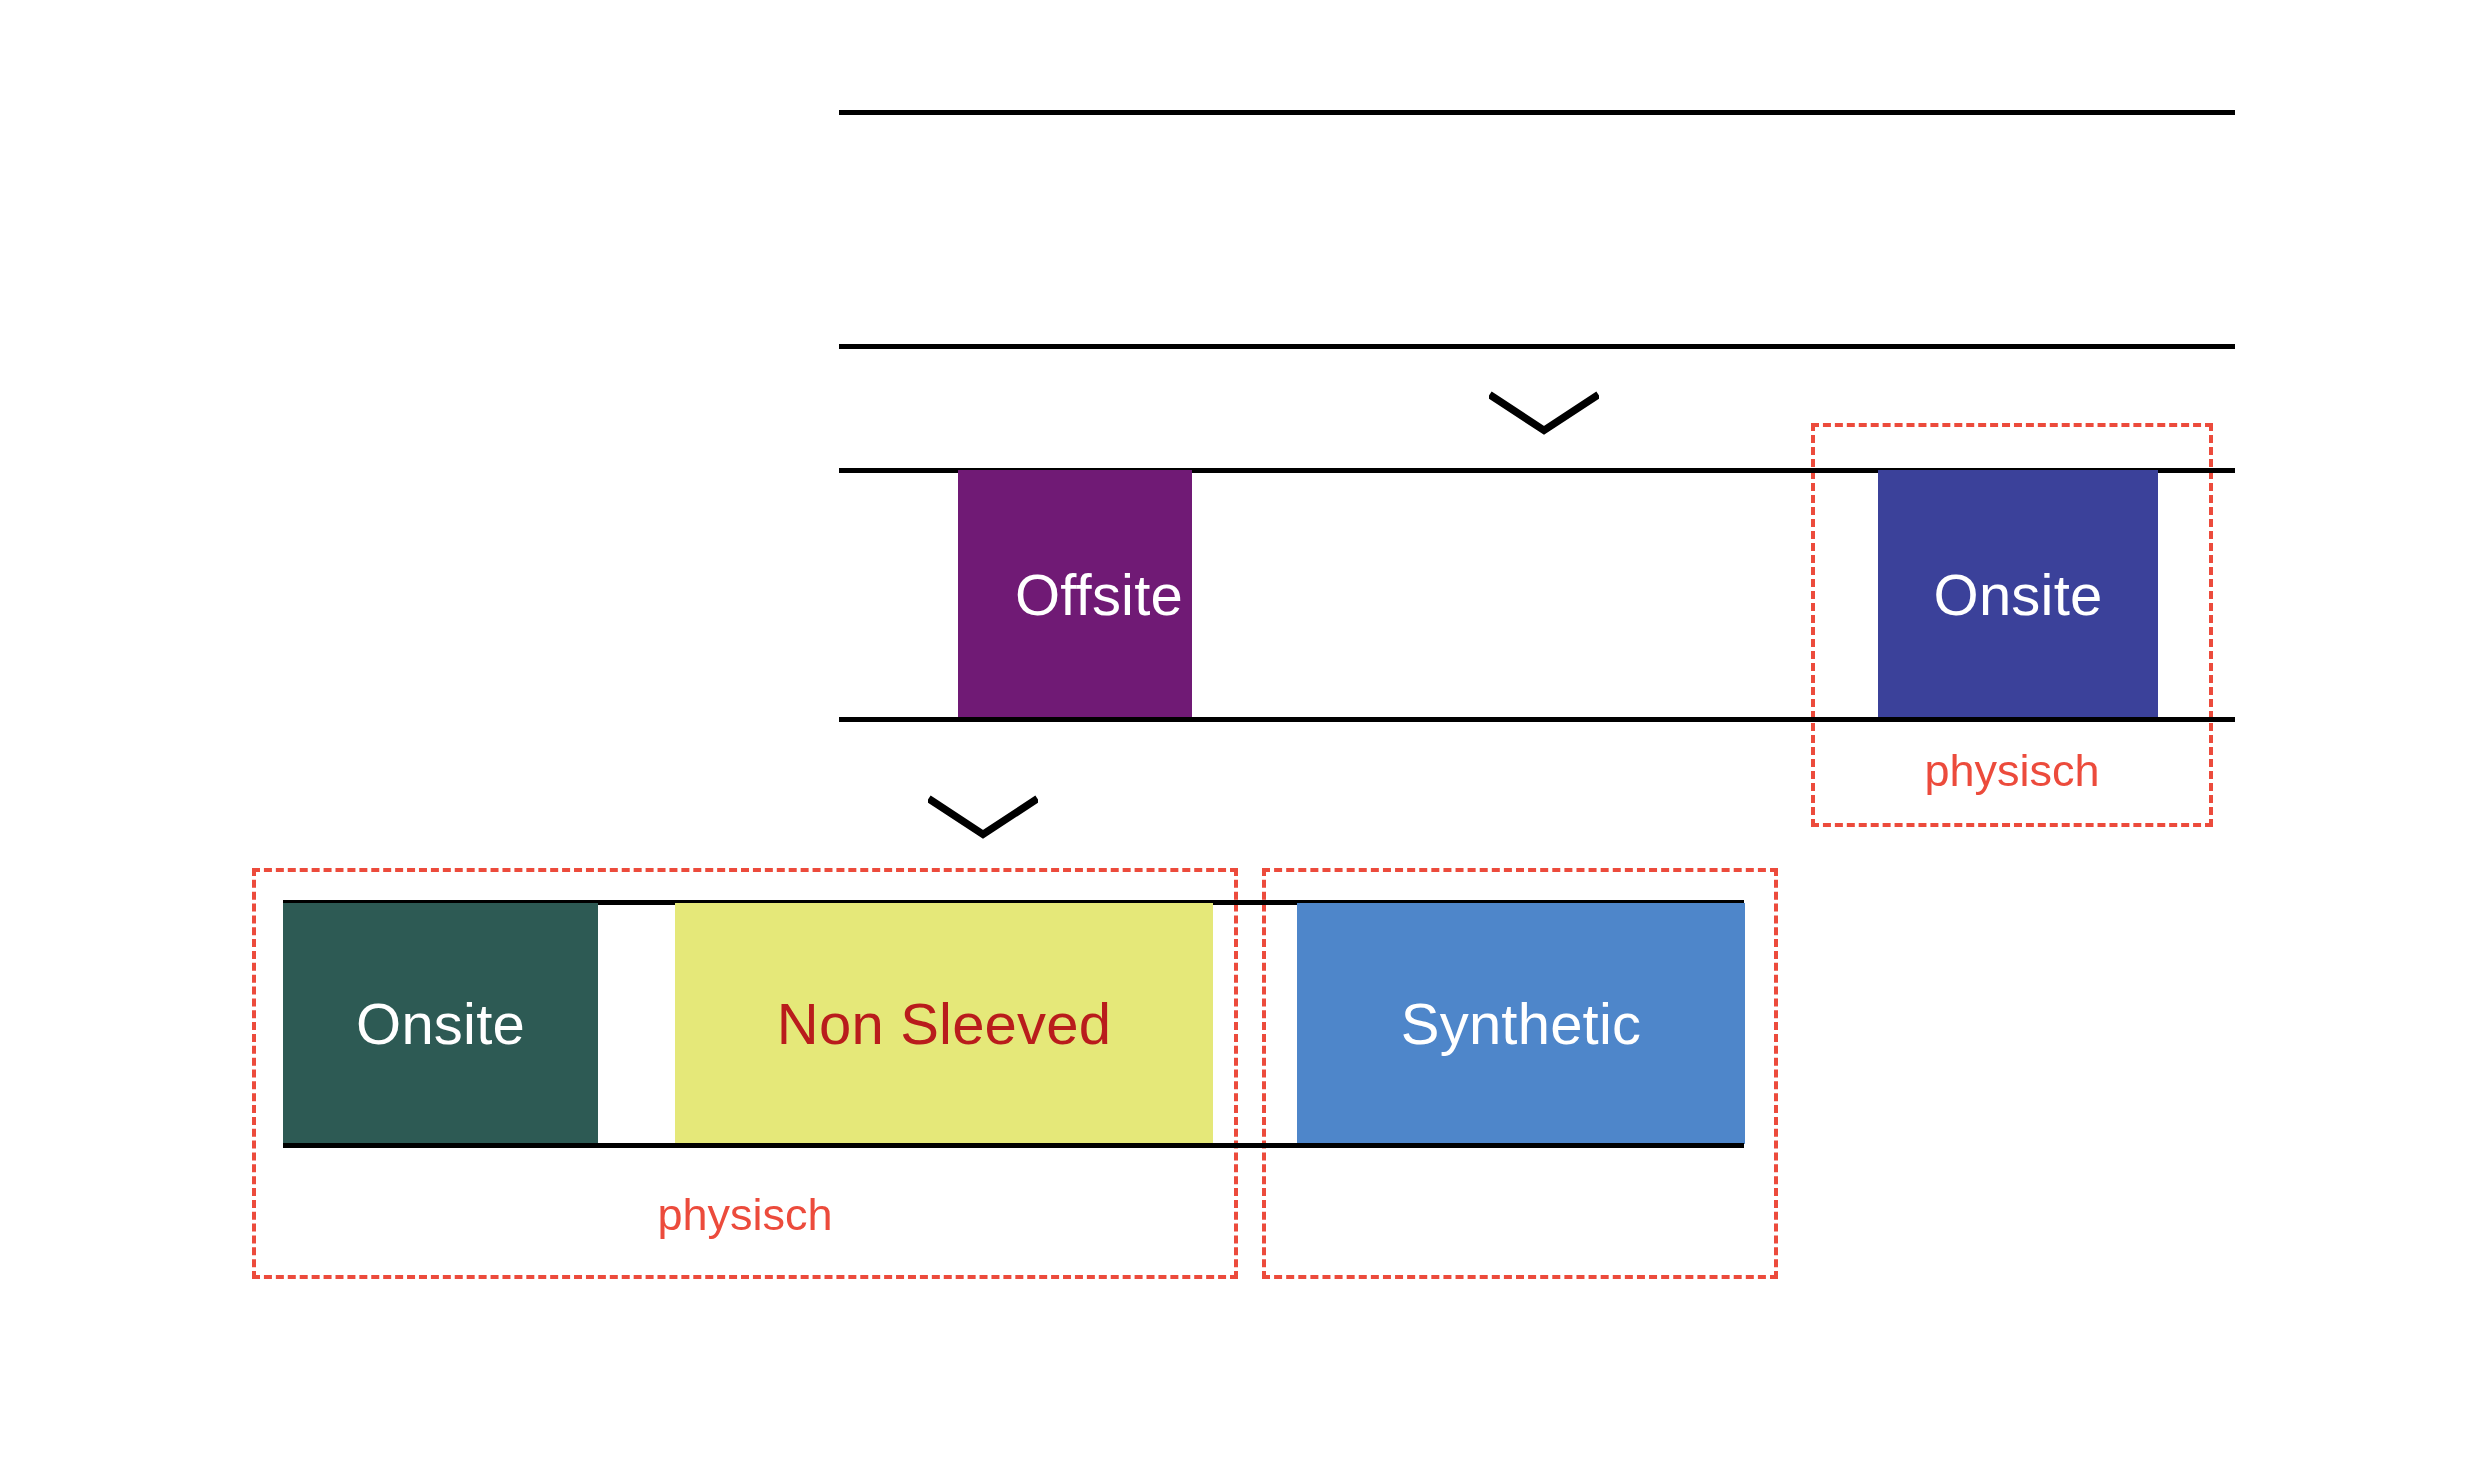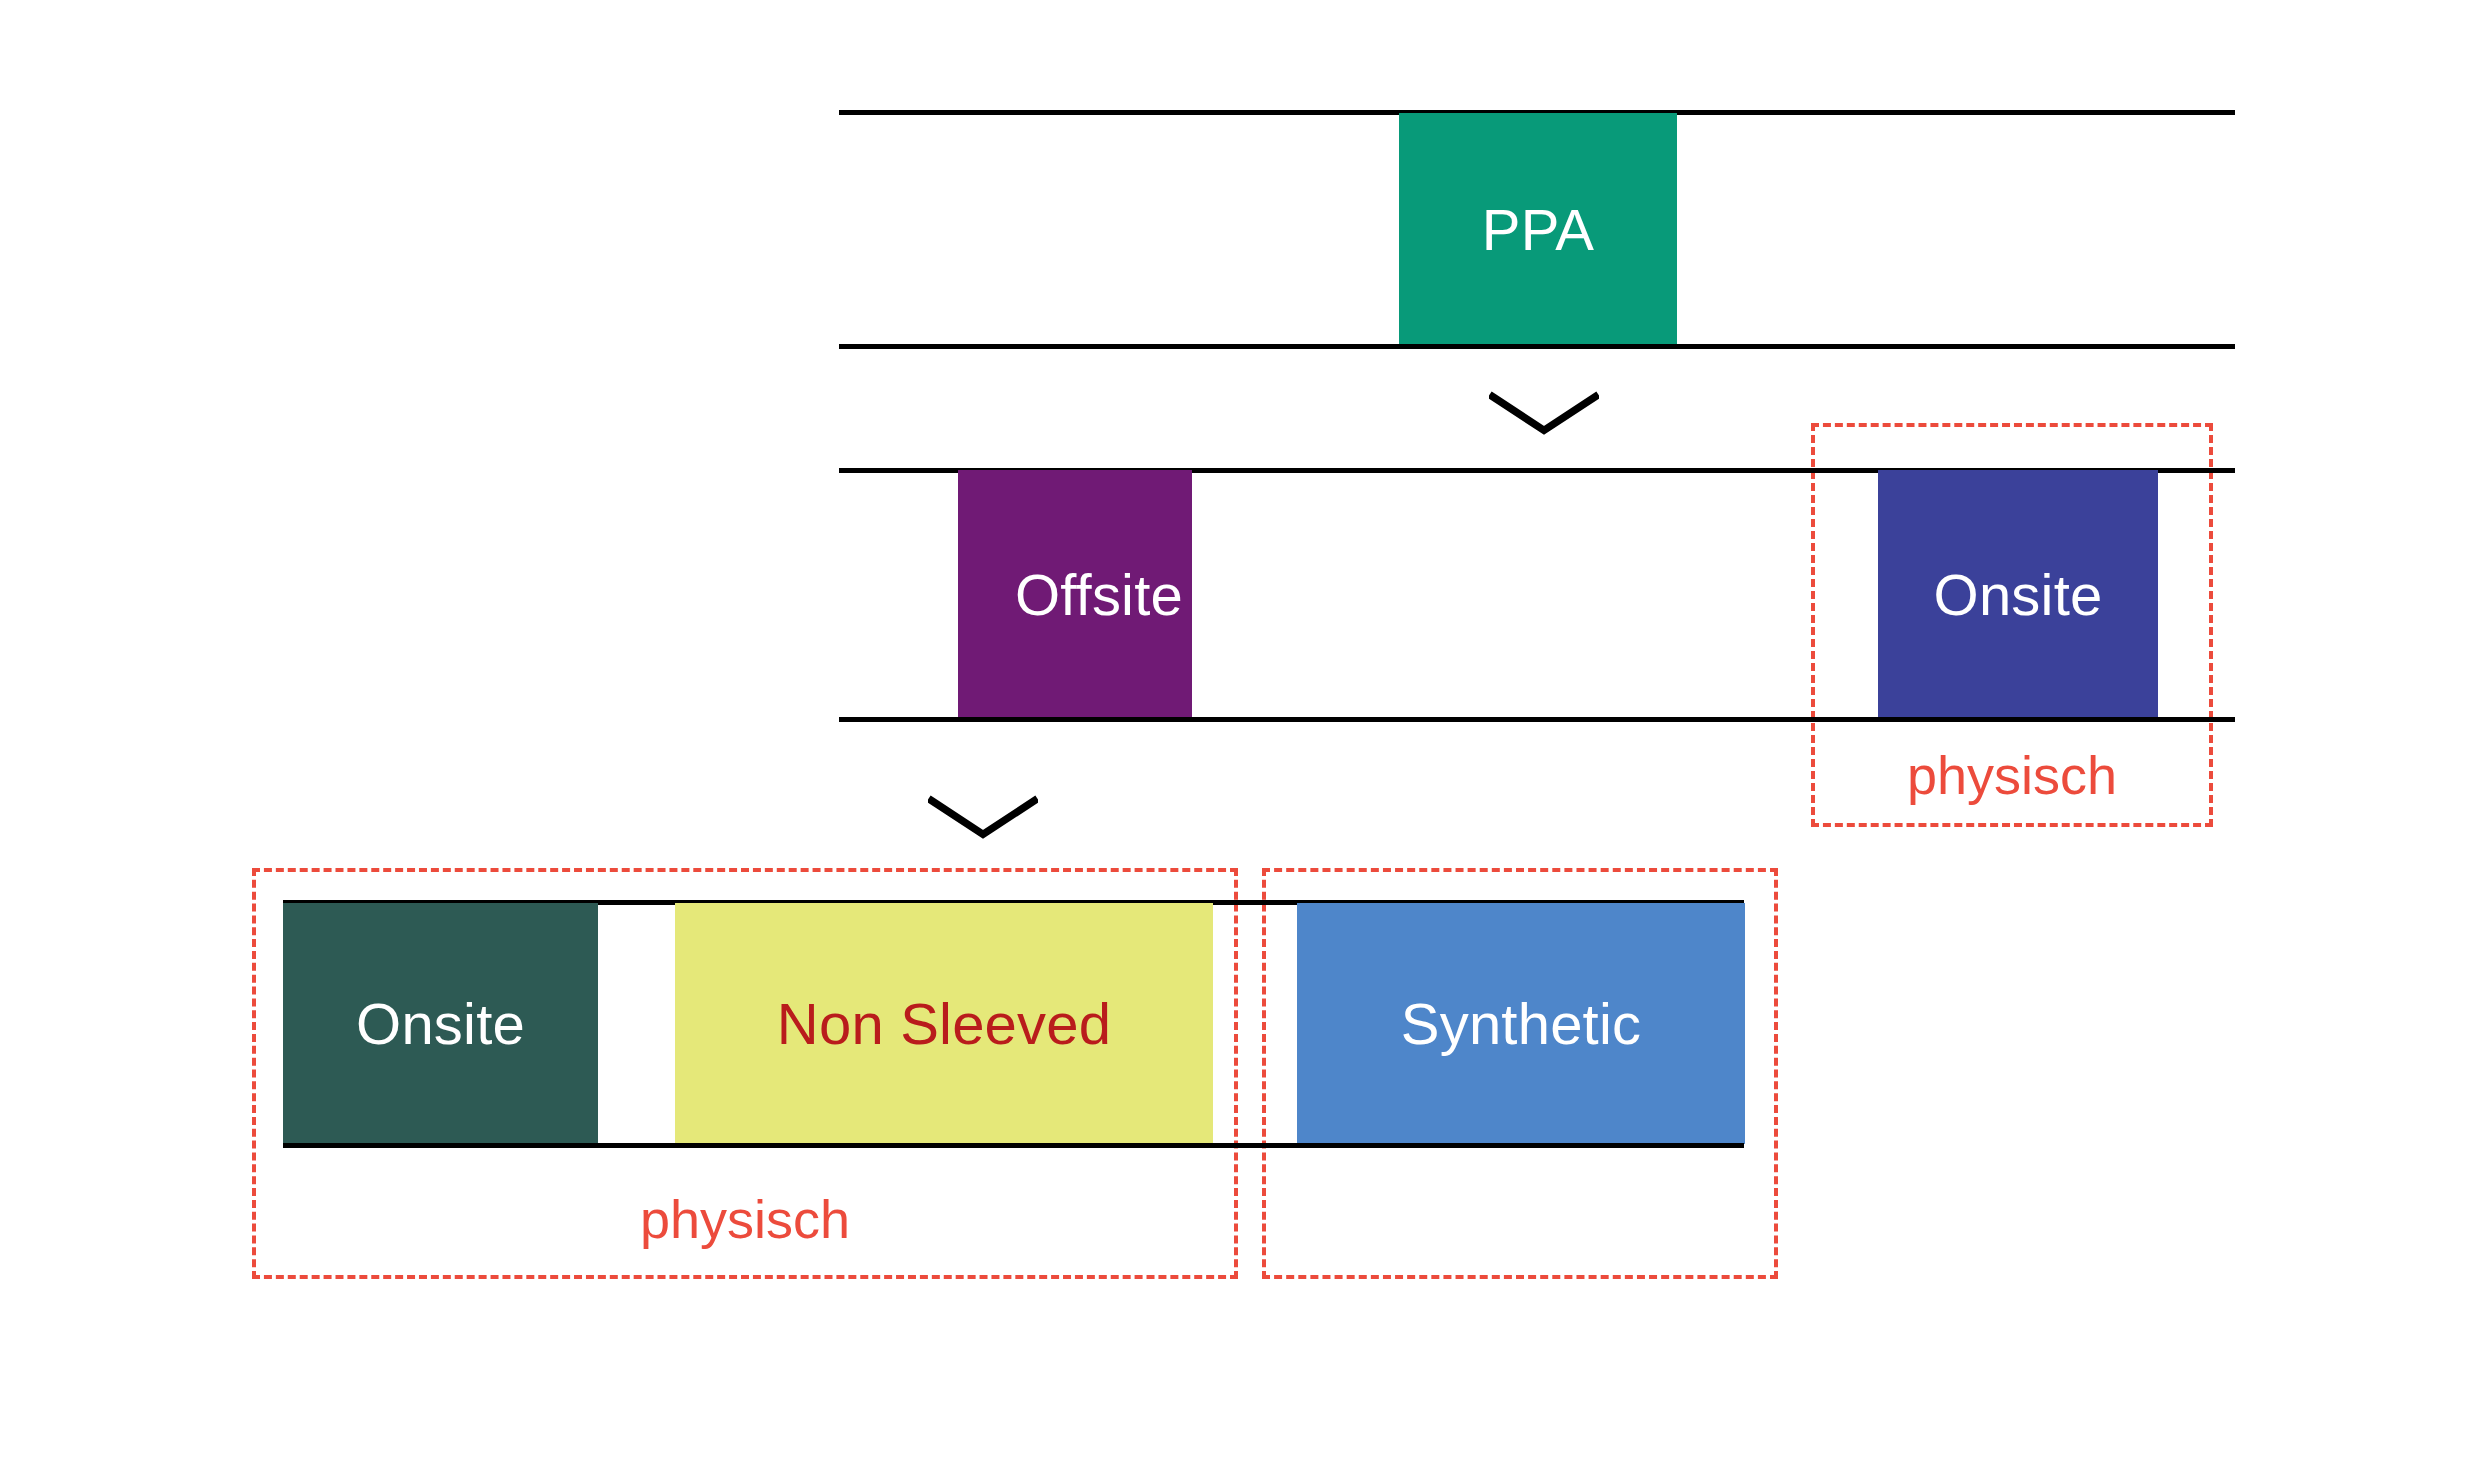--- a/index.html
+++ b/index.html
@@ -37,42 +37,39 @@
   }
   .dashed-box {
     position: absolute;
     border: 4.7px dashed #EC4B3C;
     box-sizing: border-box;
     background: transparent;
   }
   .dashed-label {
     position: absolute;
     color: #EC4B3C;
-    font-size: 54px;
+    font-size: 45px;
     line-height: 1;
     white-space: nowrap;
     text-align: center;
   }
   .chevron {
     position: absolute;
   }
   .chevron svg {
     display: block;
   }
 </style>
 </head>
 <body>
 
 <div id="canvas">
 
   <div class="hline" style="left:839px; top:110px; width:1396px;"></div>
 
-  <div class="block" style="left:1399px; top:113px; width:278px; height:233px; background:#089A79;">
-    <span class="block-label" style="color:#FFFFFF;">PPA</span>
-  </div>
 
   <div class="hline" style="left:839px; top:344px; width:1396px;"></div>
 
   <div class="chevron" style="left:1489px; top:391px; width:110px; height:45px;">
     <svg width="110" height="45" viewBox="0 0 118 48">
       <polyline points="4,6 59,42 114,6" fill="none" stroke="#000000" stroke-width="8" stroke-linecap="square" stroke-linejoin="miter"></polyline>
     </svg>
   </div>
 
   <div class="dashed-box" style="left:1811px; top:423px; width:402px; height:404px;"></div>

